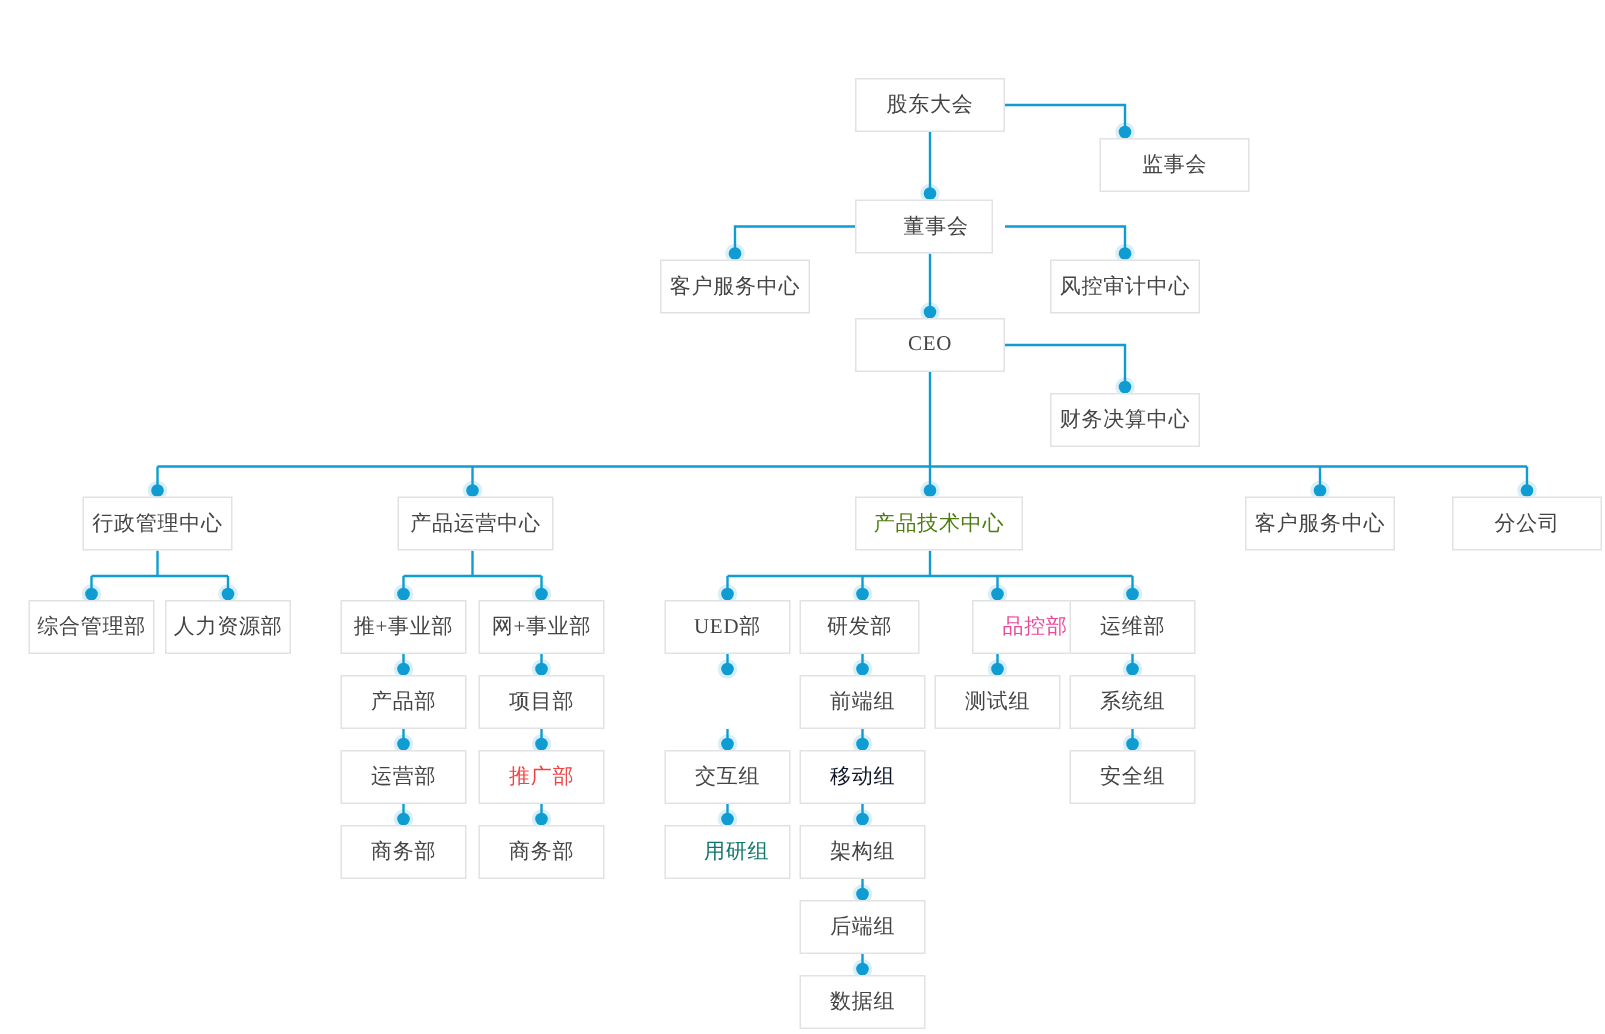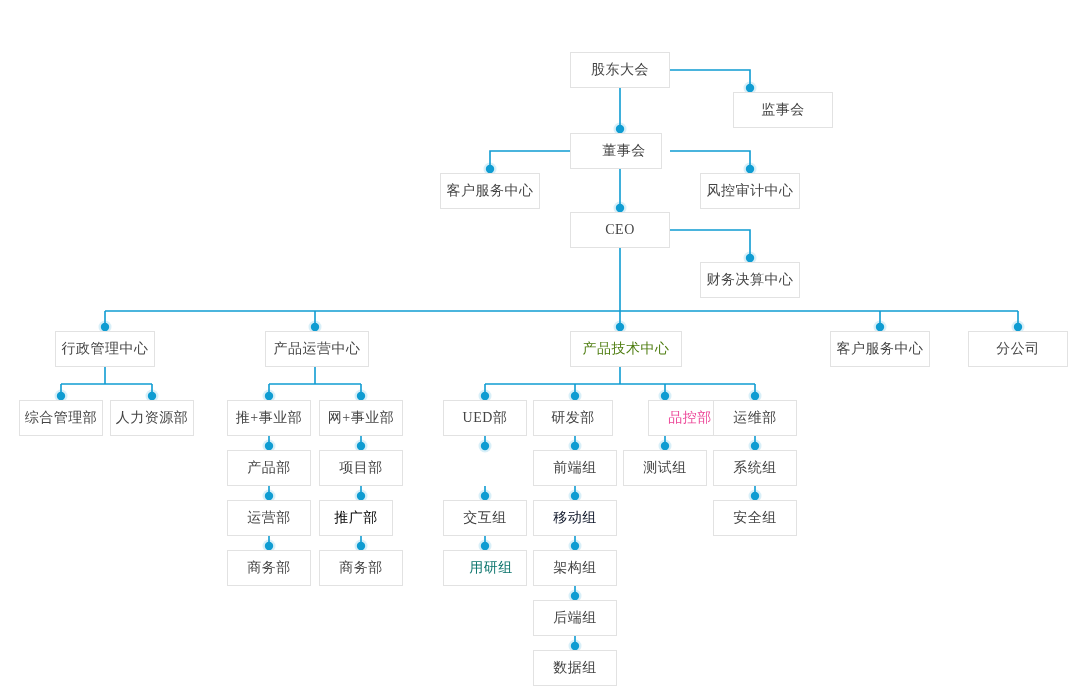--- a/index.html
+++ b/index.html
@@ -164,21 +164,21 @@
     <div class="org-node" style="left: 830px; top: 331px; width: 100px; border-color: rgb(226, 226, 226); color: rgb(68, 68, 68);">客户服务中心</div>
     <div class="org-node" style="left: 968px; top: 331px; width: 100px; border-color: rgb(226, 226, 226); color: rgb(68, 68, 68);">分公司</div>
     <div class="org-node" style="left: 19px; top: 400px; width: 84px; border-color: rgb(226, 226, 226); color: rgb(68, 68, 68);">综合管理部</div>
     <div class="org-node" style="left: 110px; top: 400px; width: 84px; border-color: rgb(226, 226, 226); color: rgb(68, 68, 68);">人力资源部</div>
     <div class="org-node" style="left: 227px; top: 400px; width: 84px; border-color: rgb(226, 226, 226); color: rgb(68, 68, 68);">推+事业部</div>
     <div class="org-node" style="left: 319px; top: 400px; width: 84px; border-color: rgb(226, 226, 226); color: rgb(68, 68, 68);">网+事业部</div>
     <div class="org-node" style="left: 227px; top: 450px; width: 84px; border-color: rgb(226, 226, 226); color: rgb(68, 68, 68);">产品部</div>
     <div class="org-node" style="left: 227px; top: 500px; width: 84px; border-color: rgb(226, 226, 226); color: rgb(68, 68, 68);">运营部</div>
     <div class="org-node" style="left: 227px; top: 550px; width: 84px; border-color: rgb(226, 226, 226); color: rgb(68, 68, 68);">商务部</div>
     <div class="org-node" style="left: 319px; top: 450px; width: 84px; border-color: rgb(226, 226, 226); color: rgb(68, 68, 68);">项目部</div>
-    <div class="org-node" style="left: 319px; top: 500px; width: 74px; border-color: rgb(226, 226, 226); color: #000000;">推广部</div>
+    <div class="org-node" style="left: 319px; top: 500px; width: 84px; border-color: rgb(226, 226, 226); color: #ef4444;">推广部</div>
     <div class="org-node" style="left: 319px; top: 550px; width: 84px; border-color: rgb(226, 226, 226); color: rgb(68, 68, 68);">商务部</div>
     <div class="org-node" style="left: 443px; top: 400px; width: 84px; border-color: rgb(226, 226, 226); color: rgb(68, 68, 68);">UED部</div>
     <div class="org-node" style="left: 443px; top: 500px; width: 84px; border-color: rgb(226, 226, 226); color: rgb(68, 68, 68);">交互组</div>
     <div class="org-node" style="left: 443px; top: 550px; width: 84px; border-color: rgb(226, 226, 226); color: #0f766e; padding-left: 12px;">用研组</div>
     <div class="org-node" style="left: 533px; top: 400px; width: 80px; border-color: rgb(226, 226, 226); color: rgb(68, 68, 68);">研发部</div>
     <div class="org-node" style="left: 533px; top: 450px; width: 84px; border-color: rgb(226, 226, 226); color: rgb(68, 68, 68);">前端组</div>
     <div class="org-node" style="left: 533px; top: 500px; width: 84px; border-color: rgb(226, 226, 226); color: #0f172a;">移动组</div>
     <div class="org-node" style="left: 533px; top: 550px; width: 84px; border-color: rgb(226, 226, 226); color: rgb(68, 68, 68);">架构组</div>
     <div class="org-node" style="left: 533px; top: 600px; width: 84px; border-color: rgb(226, 226, 226); color: rgb(68, 68, 68);">后端组</div>
     <div class="org-node" style="left: 533px; top: 650px; width: 84px; border-color: rgb(226, 226, 226); color: rgb(68, 68, 68);">数据组</div>

